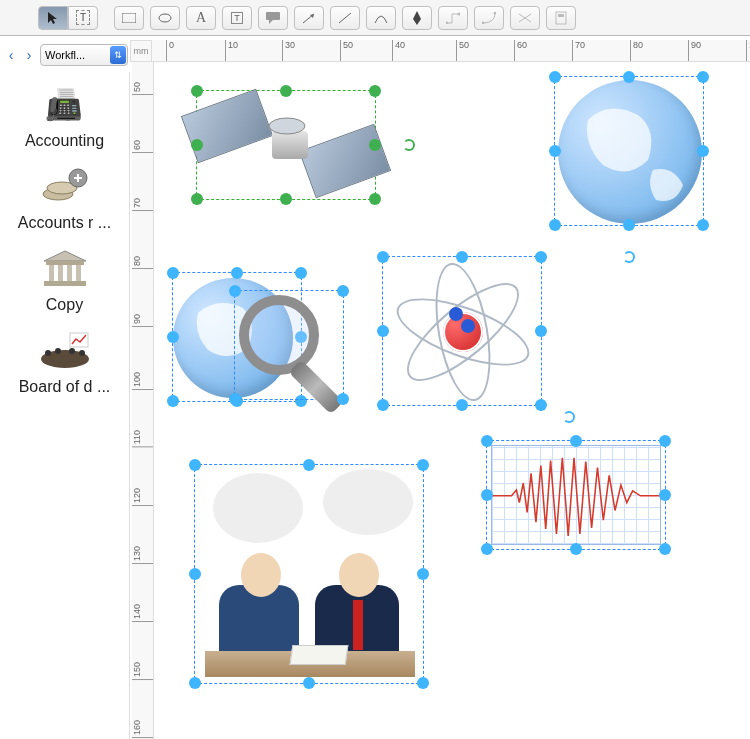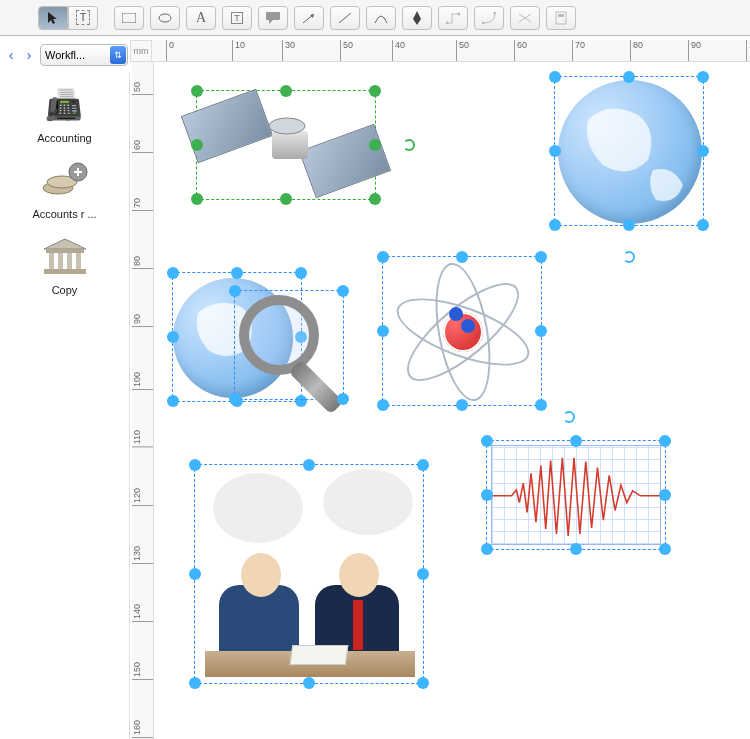--- a/index.html
+++ b/index.html
@@ -27,21 +27,21 @@
 
 .hruler { position: absolute; top: 40px; left: 152px; right: 0; height: 22px; background: #f8f8f8; border-bottom: 1px solid #ddd; overflow: hidden; }
 .hruler .tick { position: absolute; top: 0; bottom: 0; border-left: 1px solid #999; font-size: 9px; color: #666; padding-left: 2px; }
 .vruler { position: absolute; top: 62px; left: 132px; width: 22px; bottom: 0; background: #f8f8f8; border-right: 1px solid #ddd; overflow: hidden; }
 .vruler .tick { position: absolute; left: 0; right: 0; border-top: 1px solid #999; font-size: 9px; color: #666; writing-mode: vertical-rl; transform: rotate(180deg); padding-top: 2px; }
 
 
 .sidebar { position: absolute; top: 72px; left: 0; width: 130px; bottom: 0; background: #fff; border-right: 1px solid #ddd; overflow-y: auto; }
 .shape-item { padding: 8px 4px 4px; text-align: center; cursor: pointer; }
 .shape-item .thumb { width: 60px; height: 48px; margin: 0 auto 4px; display: flex; align-items: center; justify-content: center; font-size: 30px; }
-.shape-item .label { font-size: 11px; color: #222; text-align: center; }
+.shape-item .label { font-size: 16px; color: #222; text-align: center; }
 
 
 .canvas { position: absolute; top: 62px; left: 154px; right: 0; bottom: 0; background: #fff; overflow: hidden; }
 
 
 .selbox { position: absolute; border: 1.5px dashed; }
 .selbox.blue { border-color: #2e8bff; }
 .selbox.green { border-color: #2fb02f; }
 .selbox .handle { position: absolute; width: 12px; height: 12px; border-radius: 50%; }
 .selbox.blue .handle { background: #3fb4ff; }
@@ -162,21 +162,21 @@
   <div class="dropdown">
     <span>Workfl...</span>
     <div class="dd-handle">⇅</div>
   </div>
 </div>
 
 <div class="units">mm</div>
 
 <div class="hruler">
   <div class="tick" style="left:14px">0</div>
-  <div class="tick" style="left:80px">10</div>
+  <div class="tick" style="left:73px">10</div>
   <div class="tick" style="left:130px">30</div>
   <div class="tick" style="left:188px">50</div>
   <div class="tick" style="left:240px">40</div>
   <div class="tick" style="left:304px">50</div>
   <div class="tick" style="left:362px">60</div>
   <div class="tick" style="left:420px">70</div>
   <div class="tick" style="left:478px">80</div>
   <div class="tick" style="left:536px">90</div>
   <div class="tick" style="left:594px">100</div>
 </div>
@@ -219,20 +219,34 @@
           <rect x="6" y="14" width="38" height="4" fill="#b0a890"></rect>
           <rect x="9" y="18" width="5" height="16" fill="#c8c0b0"></rect>
           <rect x="18" y="18" width="5" height="16" fill="#c8c0b0"></rect>
           <rect x="27" y="18" width="5" height="16" fill="#c8c0b0"></rect>
           <rect x="36" y="18" width="5" height="16" fill="#c8c0b0"></rect>
           <rect x="4" y="34" width="42" height="5" fill="#b0a890"></rect>
         </svg>
       </div>
     <div class="label">Copy</div>
   </div>
+  <div class="shape-item">
+    <div class="thumb">
+        <svg width="54" height="42">
+          <ellipse cx="27" cy="30" rx="24" ry="9" fill="#5a4a3a"></ellipse>
+          <rect x="32" y="4" width="18" height="14" fill="#fff" stroke="#ccc"></rect>
+          <path d="M34 15 L38 10 L42 13 L48 6" fill="none" stroke="#d33" stroke-width="1.5"></path>
+          <circle cx="10" cy="24" r="3" fill="#333"></circle>
+          <circle cx="20" cy="22" r="3" fill="#333"></circle>
+          <circle cx="34" cy="22" r="3" fill="#333"></circle>
+          <circle cx="44" cy="24" r="3" fill="#333"></circle>
+        </svg>
+      </div>
+    <div class="label">Board of d ...</div>
+  </div>
 </div>
 
 <div class="canvas">
 
   <div class="selbox green" style="left:42px; top:28px; width:180px; height:110px;">
     <div class="sat" style="position:absolute; inset:0;">
       <div class="panel" style="left:-10px; top:10px; width:80px; height:50px; transform:rotate(-20deg);"></div>
       <div class="panel" style="right:-10px; top:45px; width:80px; height:50px; transform:rotate(-20deg);"></div>
       <div class="core" style="left:75px; top:40px; width:36px; height:28px;"></div>
       <svg style="position:absolute;left:70px;top:20px" width="40" height="30">

